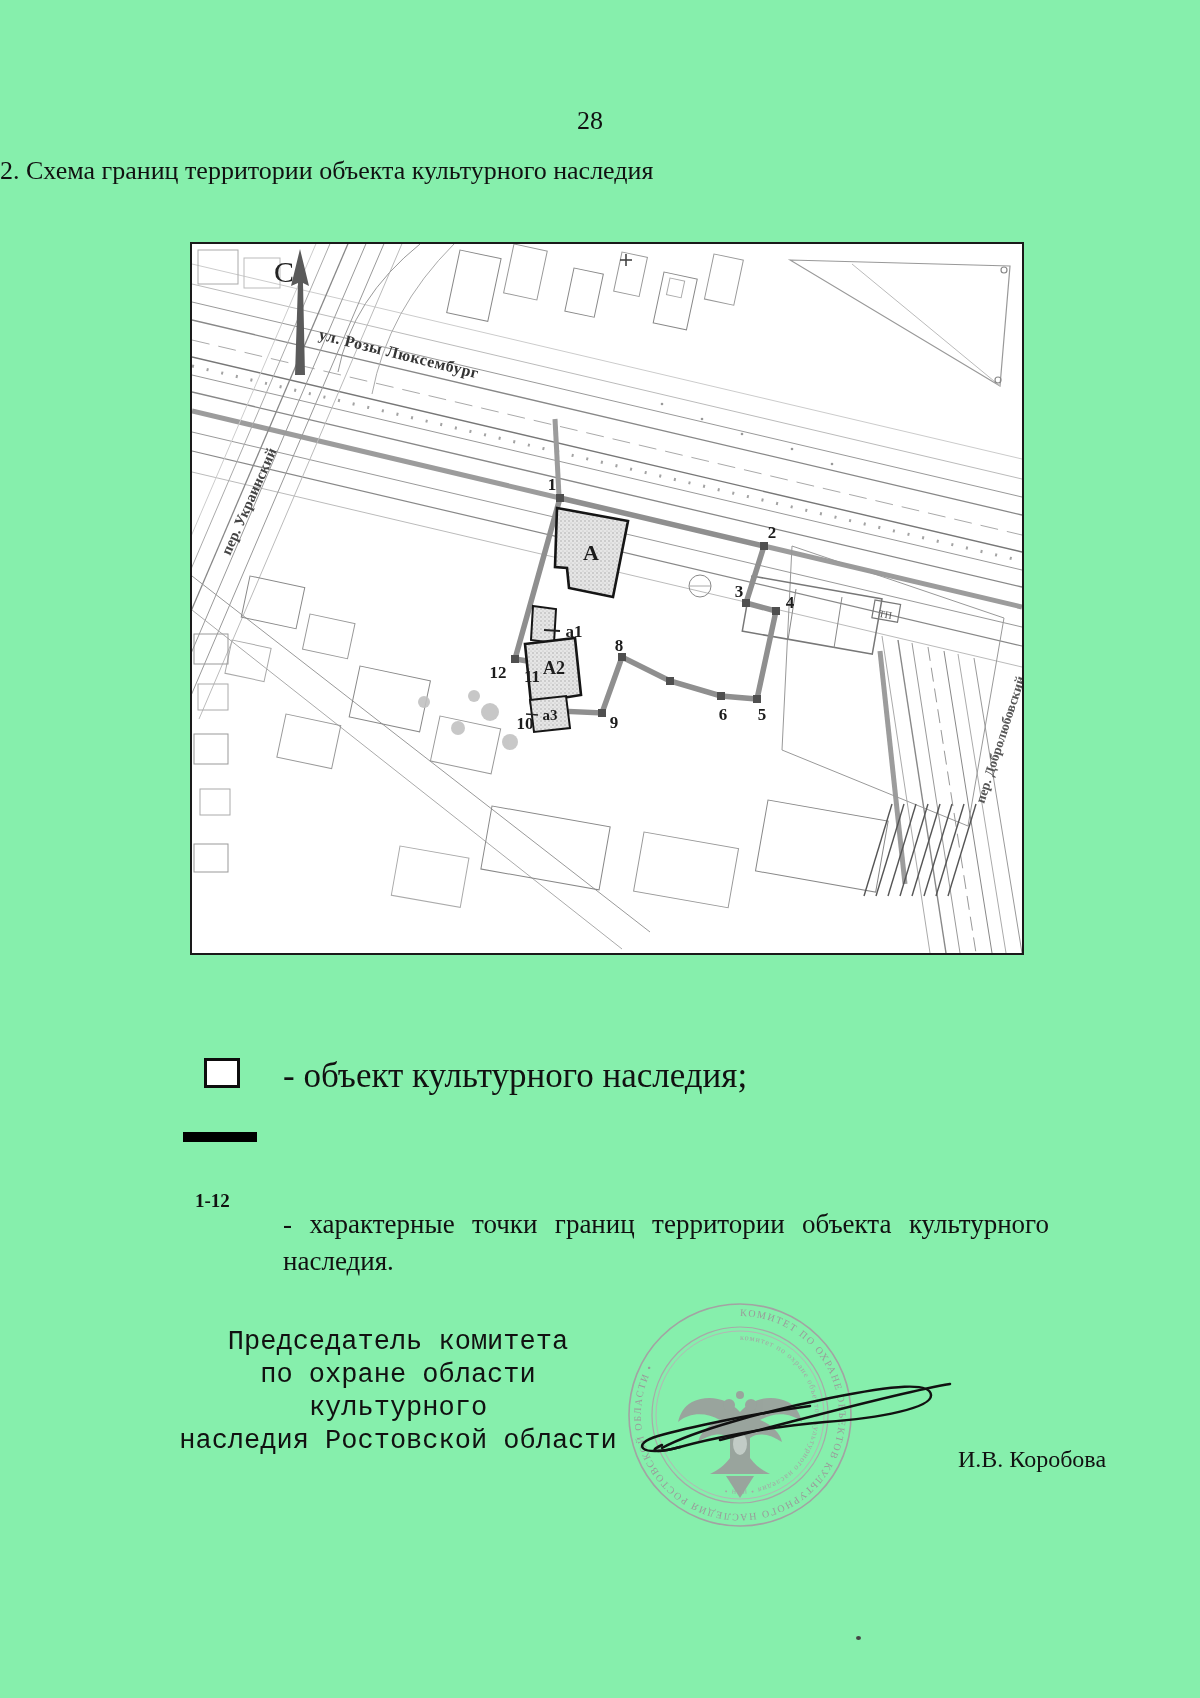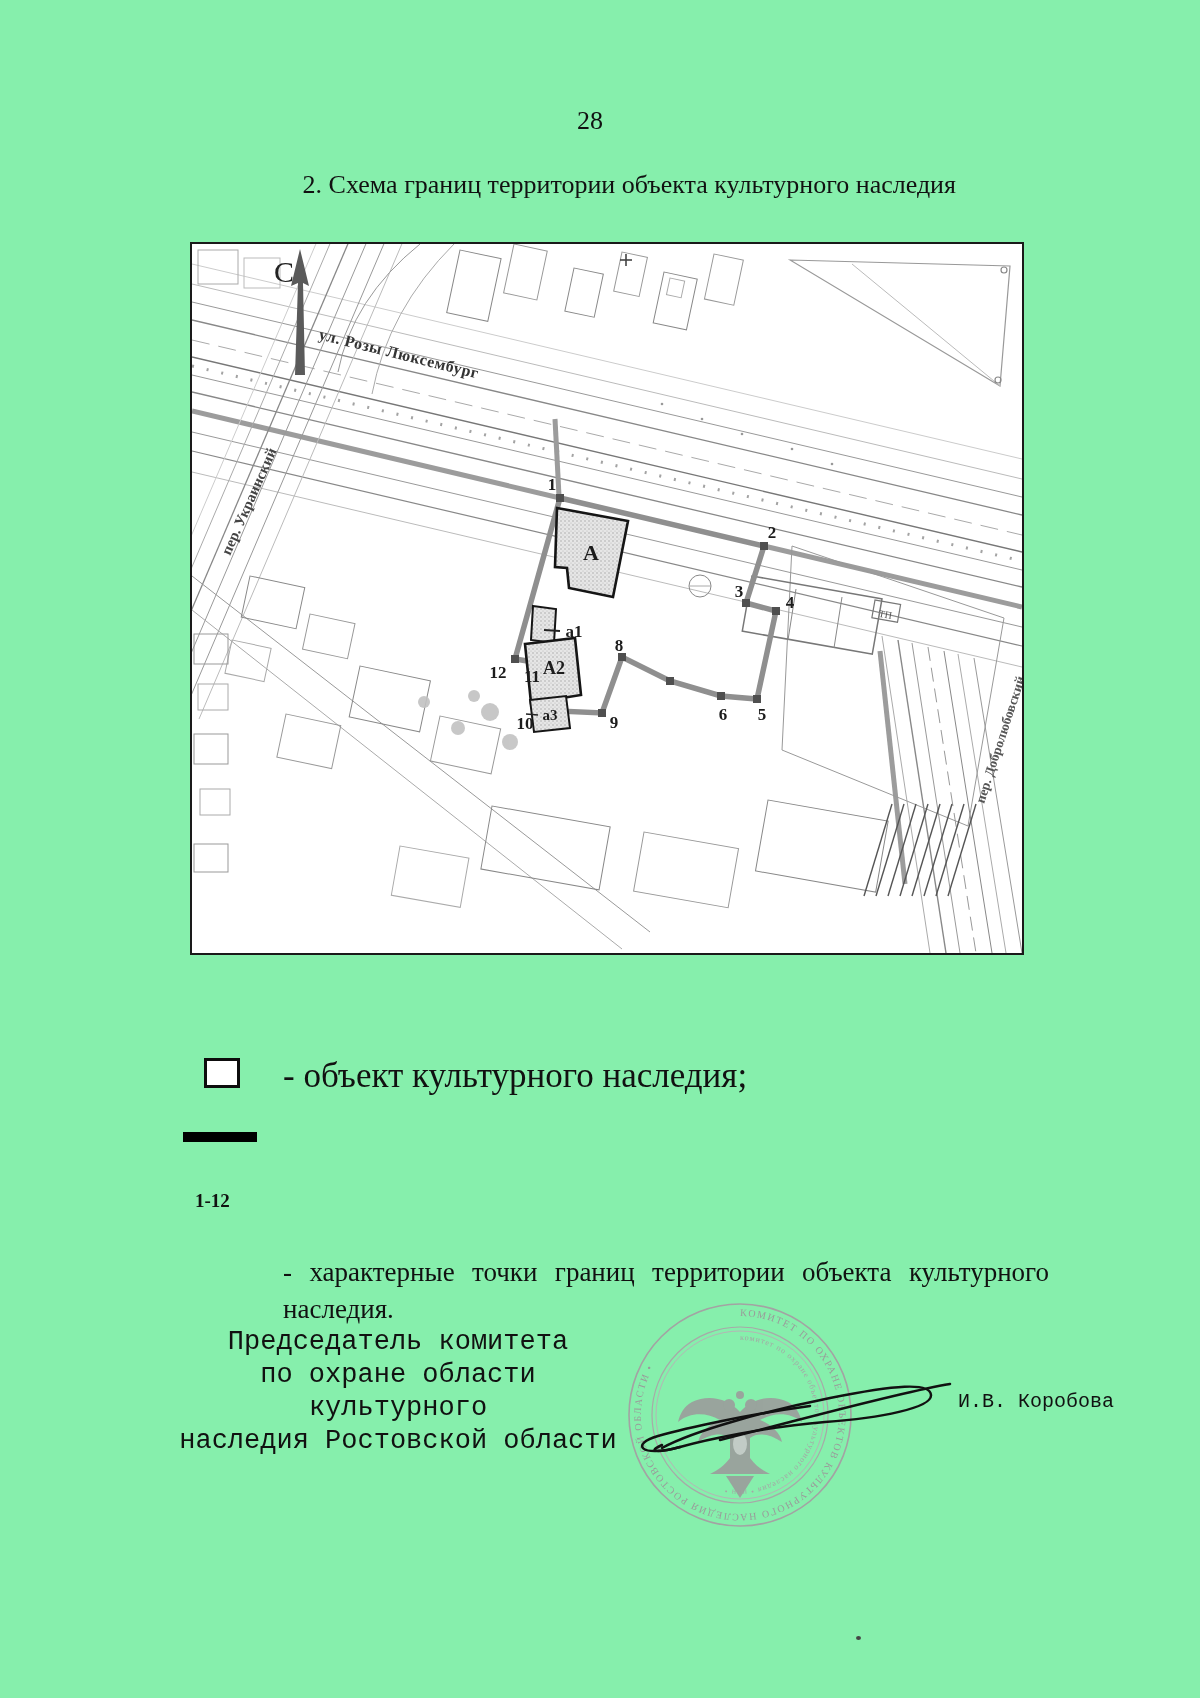--- a/index.html
+++ b/index.html
@@ -1,30 +1,30 @@
 <!DOCTYPE html>
 <html><head>
 <meta charset="utf-8">
 <style>
   html,body{margin:0;padding:0;background:#ffffff;}
   #page{position:relative;width:1200px;height:1698px;background:#86efac;overflow:hidden;
         font-family:"Liberation Serif","DejaVu Serif",serif;color:#111;}
   .abs{position:absolute;}
   #pageno{left:0;top:106px;width:1180px;text-align:center;font-size:26px;}
-  #title{left:0;top:170px;width:956px;text-align:right;font-size:26px;}
+  #title{left:0;top:156px;width:956px;text-align:left;font-size:26px;}
   #mapbox{left:190px;top:242px;width:830px;height:709px;border:2px solid #1a1a1a;background:#fff;}
   #legend-head{left:158px;top:992px;font-size:27px;}
   .leg-sym-square{left:204px;top:1058px;width:30px;height:24px;border:3px solid #0d0d0d;background:#fff;}
   .leg-row1-text{left:283px;top:1056px;font-size:35px;}
   .leg-sym-line{left:183px;top:1132px;width:74px;height:10px;background:#000;}
   .leg-row2-text{left:283px;top:1122px;font-size:27px;}
   .leg-sym-range{left:195px;top:1190px;font-size:19px;font-weight:bold;}
-  .leg-row3-text{left:283px;top:1254px;width:766px;font-size:27px;line-height:37px;text-align:justify;}
+  .leg-row3-text{left:283px;top:1206px;width:766px;font-size:27px;line-height:37px;text-align:justify;}
   #sig-block{left:178px;top:1326px;width:440px;text-align:center;font-size:27px;line-height:33px;font-family:Liberation Mono, monospace;}
-  #sig-name{left:958px;top:1390px;font-size:20px;font-family:Liberation Mono, monospace;}
+  #sig-name{left:958px;top:1446px;font-size:24px;}
   #stamp{left:588px;top:1262px;}
   #autograph{left:600px;top:1340px;}
   #dot-artifact{left:856px;top:1636px;width:5px;height:4px;background:#444;border-radius:50%;}
   svg text{font-family:"Liberation Serif","DejaVu Serif",serif;}
 </style>
 </head>
 <body>
 
 <div id="page">
 

